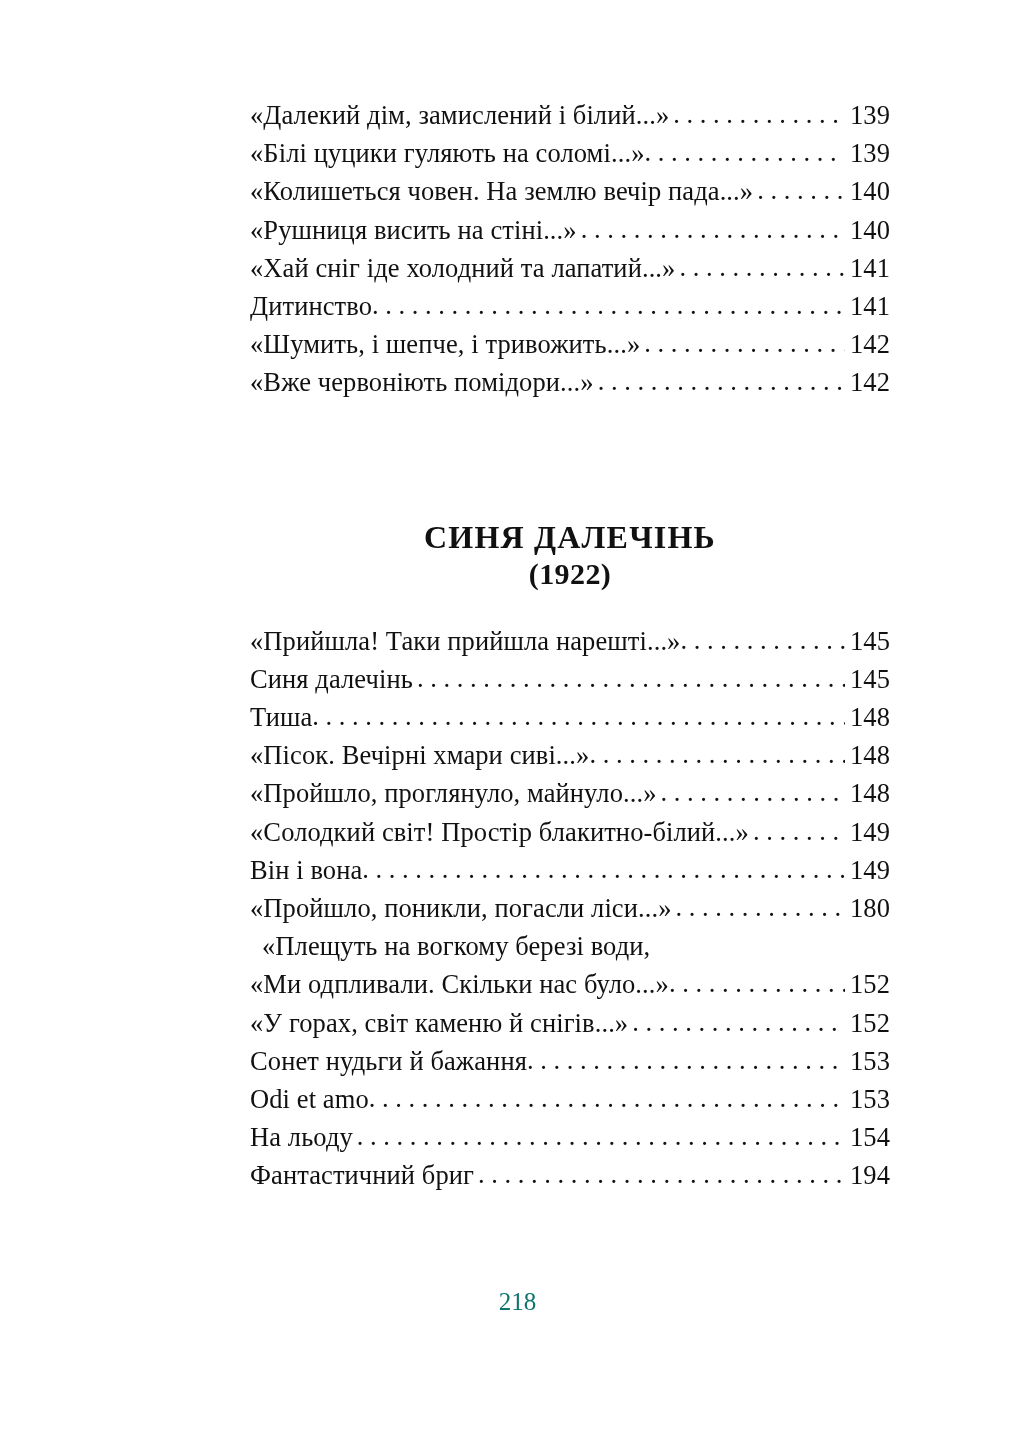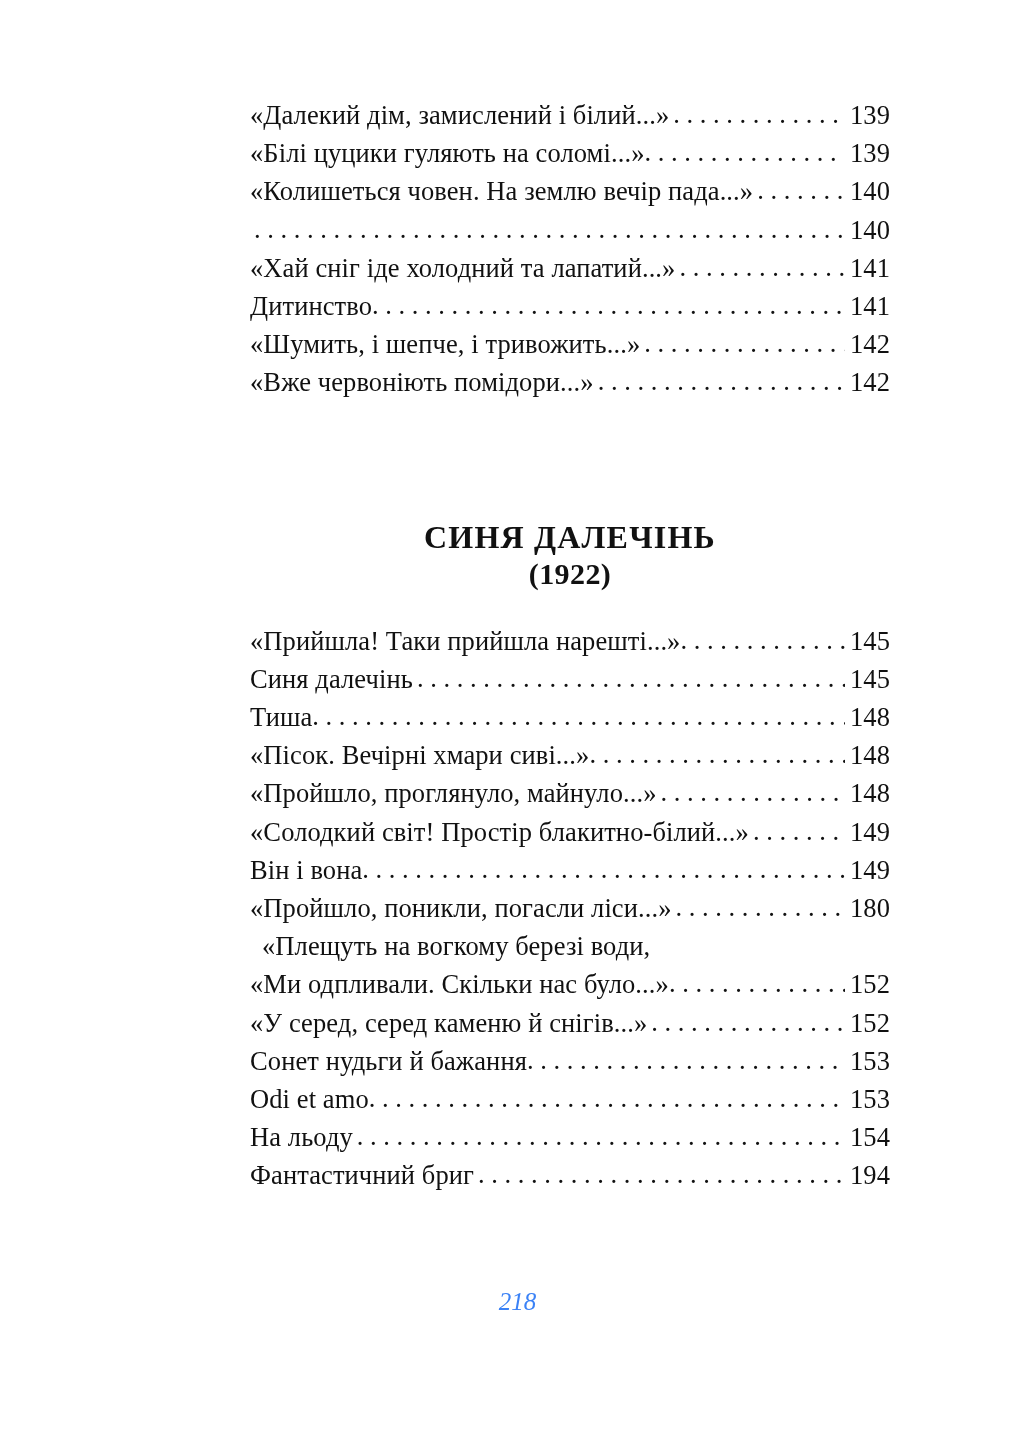--- a/index.html
+++ b/index.html
@@ -118,24 +118,23 @@
   .gap-before-heading { height: 116px; }
   .gap-after-heading  { height: 30px; }
 
   
   .folio {
     position: absolute;
     top: 1287px;
     left: 0;
     width: 1035px;
     text-align: center;
-    font-style: italic;
     font-size: 25px;
     line-height: 30px;
-    color: #3b82f6;
+    color: #0f766e;
   }
 </style>
 </head>
 <body>
 
 <div class="page">
 
   <div class="content">
 
     <div class="toc-list" id="block0">
@@ -155,20 +154,21 @@
         </div>
         <div class="toc-entry">
           <div class="entry-row">
             <span class="entry-title">«Колишеться човен. На землю вечір пада...»</span>
             <span class="leader"></span>
             <span class="entry-page">140</span>
           </div>
         </div>
         <div class="toc-entry">
           <div class="entry-row">
+            <span class="entry-title">«Рушниця висить на стіні...»</span>
             <span class="leader"></span>
             <span class="entry-page">140</span>
           </div>
         </div>
         <div class="toc-entry">
           <div class="entry-row">
             <span class="entry-title">«Хай сніг іде холодний та лапатий...»</span>
             <span class="leader"></span>
             <span class="entry-page">141</span>
           </div>
@@ -267,21 +267,21 @@
         </div>
         <div class="toc-entry">
           <div class="entry-row">
             <span class="entry-title">«Ми одпливали. Скільки нас було...»</span>
             <span class="leader tight"></span>
             <span class="entry-page">152</span>
           </div>
         </div>
         <div class="toc-entry">
           <div class="entry-row">
-            <span class="entry-title">«У серед, серед каменю й снігів...»</span>
+            <span class="entry-title">«У горах, світ каменю й снігів...»</span>
             <span class="leader"></span>
             <span class="entry-page">152</span>
           </div>
         </div>
         <div class="toc-entry">
           <div class="entry-row">
             <span class="entry-title">Сонет нудьги й бажання</span>
             <span class="leader tight"></span>
             <span class="entry-page">153</span>
           </div>

